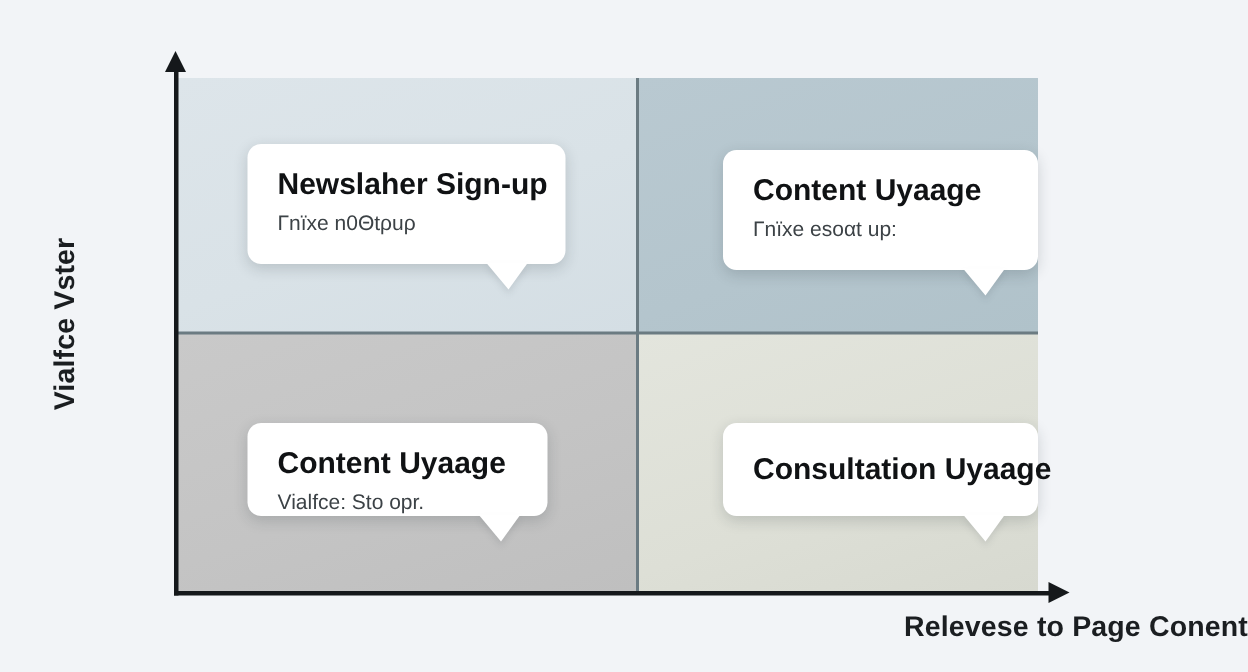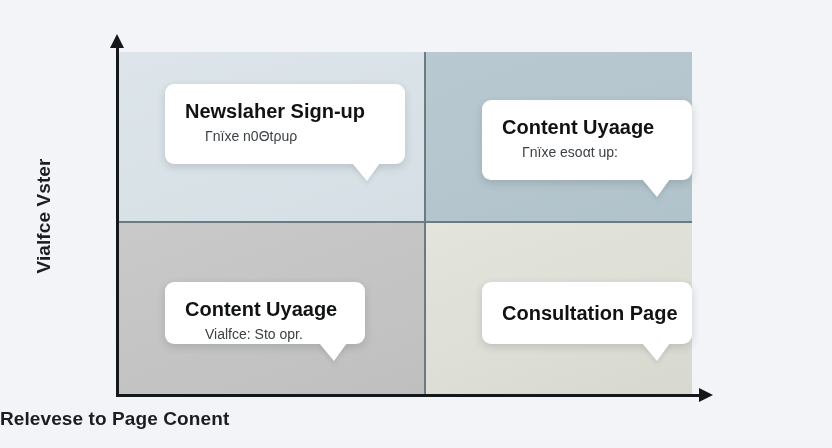--- a/index.html
+++ b/index.html
@@ -103,21 +103,21 @@
     border-bottom: 7px solid transparent;
     border-left: 14px solid #15181b;
   }
 
   
   .axis-label-x {
     position: absolute;
     left: 0;
     top: 408px;
     width: 832px;
-    text-align: left;
+    text-align: right;
     font-size: 19px;
     font-weight: 700;
     color: #1b1e21;
     letter-spacing: 0.1px;
   }
   .axis-label-y {
     position: absolute;
     left: -36px;
     top: 205px;
     width: 160px;
@@ -146,36 +146,35 @@
     line-height: 1.15;
     white-space: nowrap;
   }
   .callout-sub {
     margin-top: 5px;
     font-size: 14px;
     font-weight: 400;
     color: #3c4246;
     line-height: 1.2;
     white-space: nowrap;
-    margin-left: 20px;
   }
   
   .callout-tail {
     position: absolute;
     bottom: -17px;
     width: 0; height: 0;
     border-left: 15px solid transparent;
     border-right: 13px solid transparent;
     border-top: 18px solid #ffffff;
     filter: drop-shadow(0 3px 2px rgba(30, 40, 50, 0.10));
   }
 
   .card-newsletter {
-    left: 165px; top: 84px;
-    width: 240px; height: 80px;
+    left: 165px; top: 96px;
+    width: 212px; height: 80px;
   }
   .card-newsletter .callout-tail { right: 25px; }
 
   .card-content-top {
     left: 482px; top: 100px;
     width: 210px; height: 80px;
   }
   .card-content-top .callout-tail { right: 22px; }
 
   .card-content-bottom {
@@ -225,17 +224,17 @@
     <div class="callout-tail"></div>
   </div>
 
   <div class="callout card-content-bottom">
     <div class="callout-title">Content Uyaage</div>
     <div class="callout-sub">Vialfce: Sto opr.</div>
     <div class="callout-tail"></div>
   </div>
 
   <div class="callout card-consultation">
-    <div class="callout-title">Consultation Page</div>
+    <div class="callout-title">Consultation Uyaage</div>
     <div class="callout-tail"></div>
   </div>
 
 </div>
 
 </body></html>

